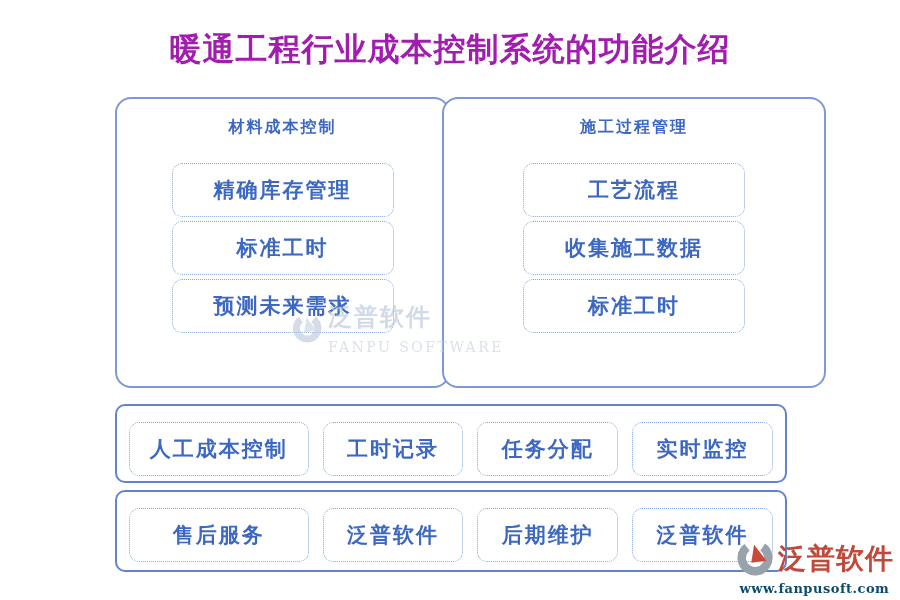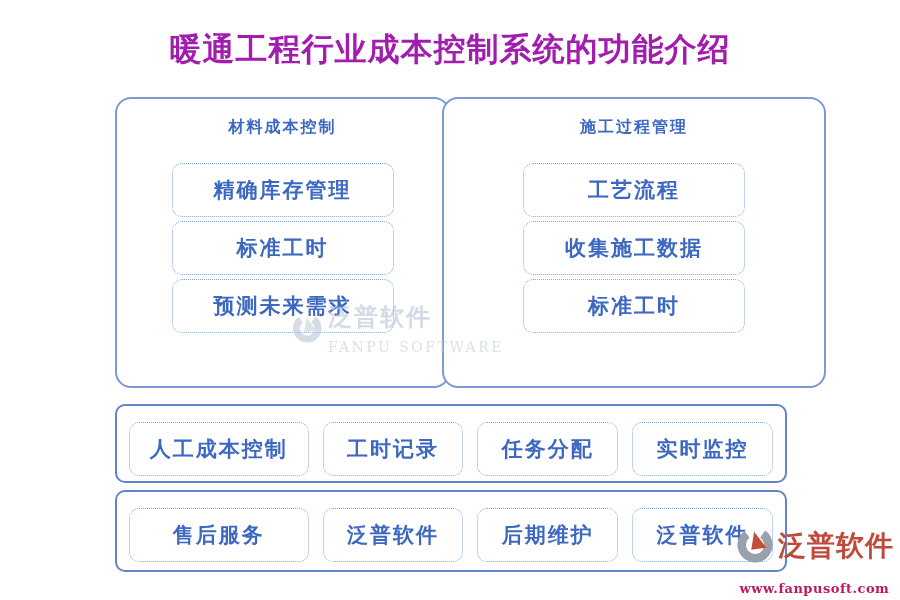--- a/index.html
+++ b/index.html
@@ -115,23 +115,23 @@
   .brand-name {
     font-size: 28px;
     font-weight: bold;
     color: #bf4a3c;
     letter-spacing: 1px;
     line-height: 1;
   }
   .brand-url {
     font-size: 13px;
     font-weight: bold;
-    color: #be185d;
+    color: #0c4a6e;
     letter-spacing: 0.5px;
-    margin-top: 15px;
+    margin-top: 2px;
     line-height: 1;
   }
 </style>
 </head>
 <body>
 
 <div class="canvas">
 
   <div class="page-title">暖通工程行业成本控制系统的功能介绍</div>
 

